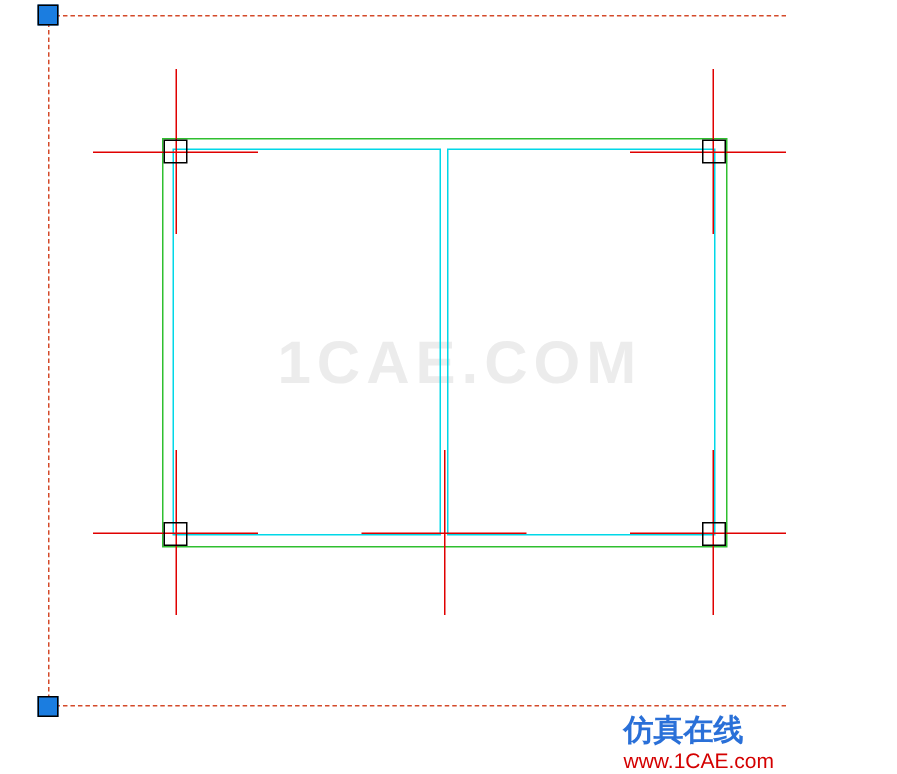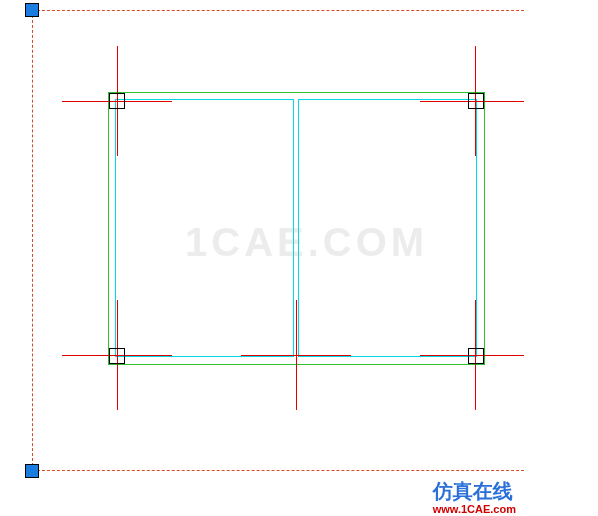--- a/index.html
+++ b/index.html
@@ -7,21 +7,21 @@
   .sel-rect{position:absolute;border:1px dashed var(--sel);box-sizing:border-box}
   .handle{position:absolute;width:14px;height:14px;background:var(--handle);border:1px solid #000;box-sizing:border-box}
   .outer-green{position:absolute;border:1px solid var(--g);box-sizing:border-box}
   .inner-cyan{position:absolute;border:1px solid var(--c);box-sizing:border-box}
   .cross-h{position:absolute;height:1px;background:var(--r)}
   .cross-v{position:absolute;width:1px;background:var(--r)}
   .corner-sq{position:absolute;border:1px solid #000;box-sizing:border-box}
   .wm{position:absolute;font-size:40px;font-weight:700;letter-spacing:4px;color:rgba(200,200,200,0.35);user-select:none;white-space:nowrap}
   .footer{position:absolute;right:8px;bottom:0;text-align:left;line-height:1.2}
   .footer .zh{color:#2a70d8;font-size:20px;font-weight:700}
-  .footer .url{color:#d40000;font-size:11px;font-weight:700}
+  .footer .url{color:#d40000;font-size:14px;font-weight:400}
 </style>
 </head>
 <body>
 
 <div class="stage">
   <div class="wm" style="left:185px;top:220px">1CAE.COM</div>
 
   <div class="sel-rect" style="left: 32px; top: 10px; width: 527px; height: 461px;"></div>
   <div class="handle" style="left: 25px; top: 3px;"></div>
   <div class="handle" style="left: 552px; top: 3px;"></div>

